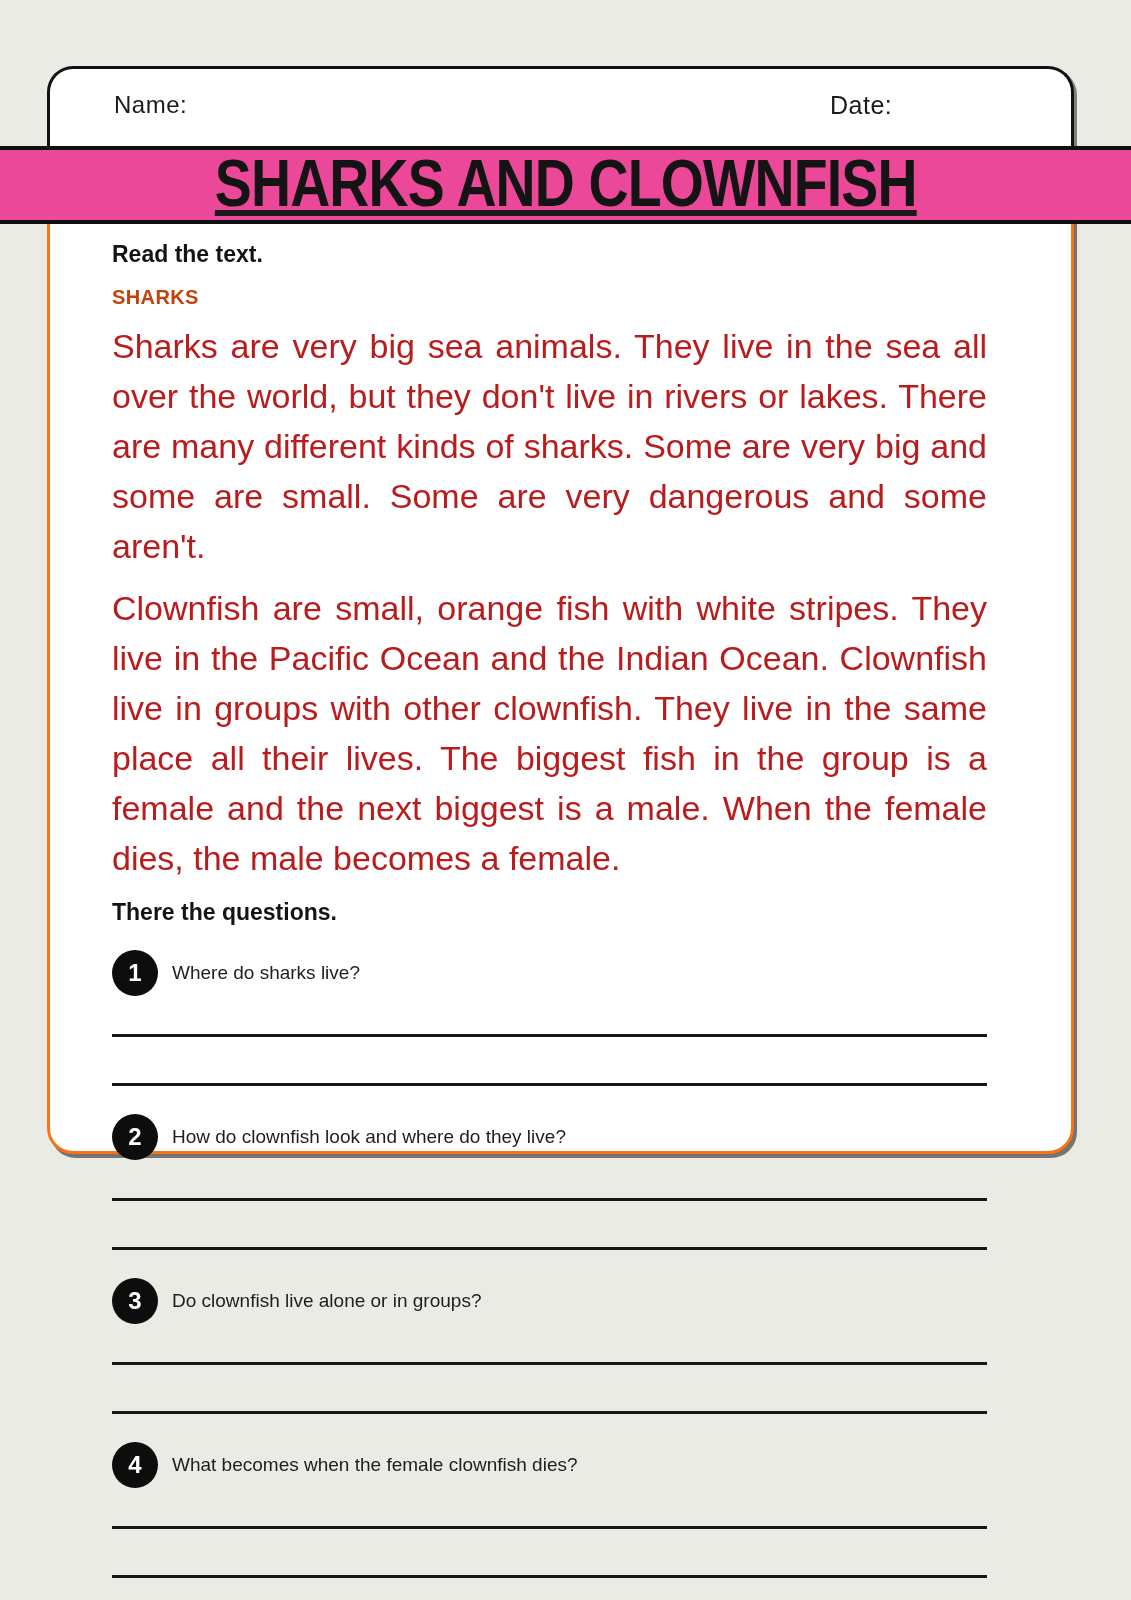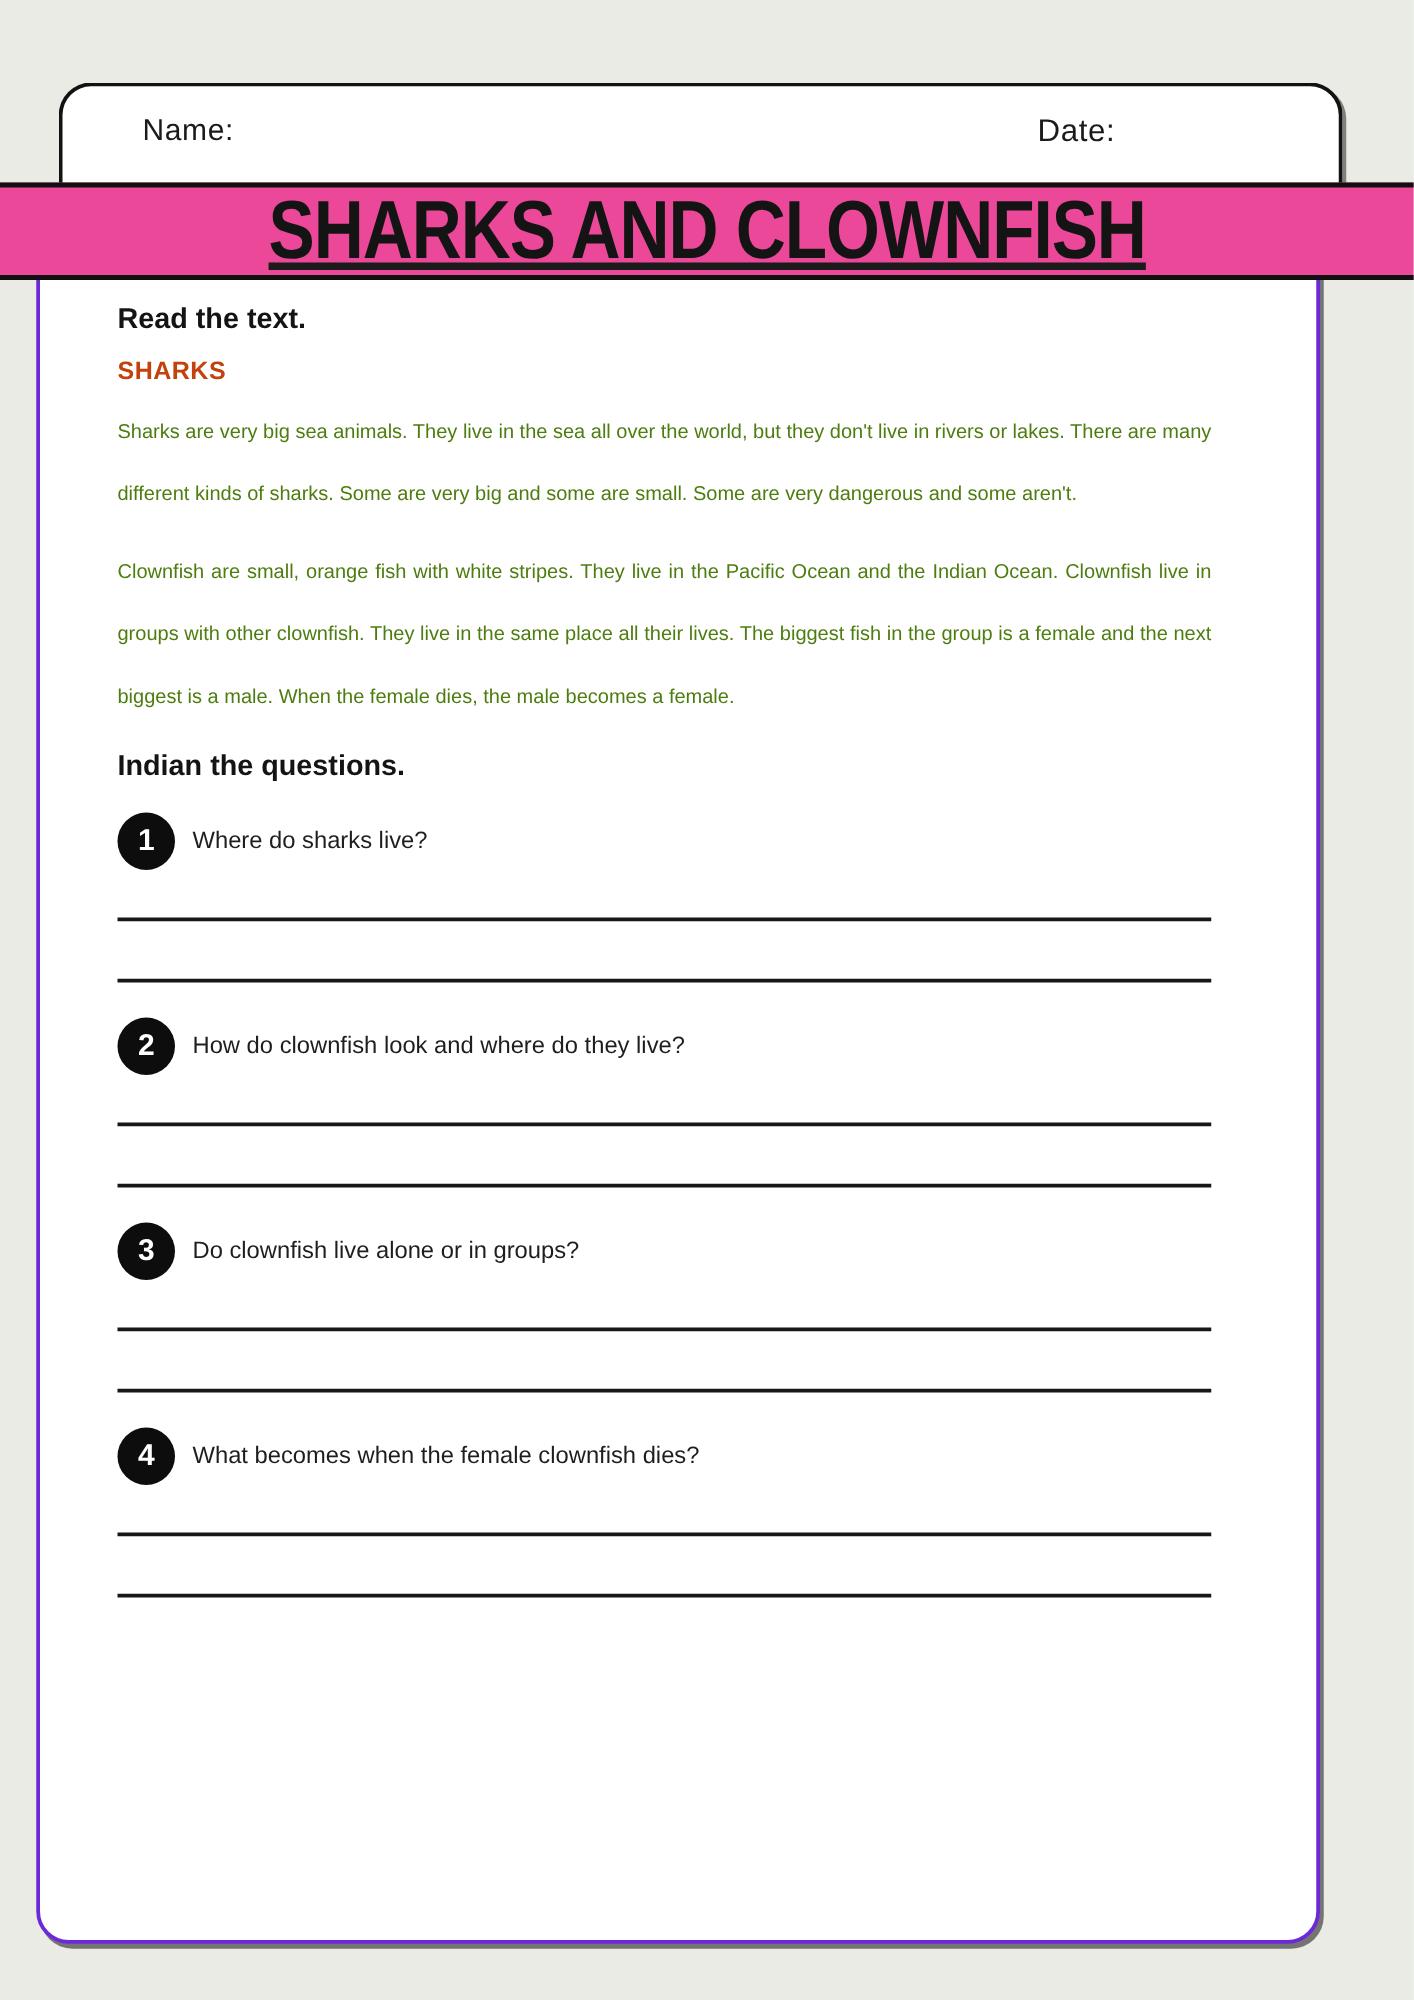--- a/index.html
+++ b/index.html
@@ -53,24 +53,24 @@
     white-space: nowrap;
     transform: scaleX(0.84);
     transform-origin: 50% 50%;
     line-height: 1;
     padding-bottom: 4px;
   }
 
   
   .mainbox {
     position: absolute;
-    left: 29px; top: 150px;
-    width: 1027px; height: 1405px;
+    left: 47px; top: 150px;
+    width: 1027px; height: 1004px;
     background: #ffffff;
-    border: 3px solid #6d28d9;
+    border: 3px solid #f97316;
     border-radius: 0 0 26px 26px;
     box-shadow: 3px 4px 0 rgba(0,0,0,0.5);
     z-index: 2;
   }
   .content {
     padding: 88px 84px 0 62px;
   }
 
   .instr {
     font-size: 23px;
@@ -79,24 +79,24 @@
     margin-bottom: 18px;
   }
   .sec-head {
     font-size: 20px;
     font-weight: bold;
     letter-spacing: 0.4px;
     color: #c2410c;
     margin-bottom: 12px;
   }
   .para {
-    font-size: 16px;
+    font-size: 34px;
     line-height: 50px;
     text-align: justify;
-    color: #4d7c0f;
+    color: #b91c1c;
     margin-bottom: 12px;
   }
   .answer-instr { margin-top: 16px; margin-bottom: 8px; }
 
   .q-row {
     display: flex;
     align-items: center;
     gap: 14px;
     margin-top: 28px;
   }
@@ -139,21 +139,21 @@
 <div class="mainbox">
   <div class="content">
 
     <div class="instr">Read the text.</div>
 
     <div class="sec-head">SHARKS</div>
     <p class="para">Sharks are very big sea animals. They live in the sea all over the world, but they don't live in rivers or lakes. There are many different kinds of sharks. Some are very big and some are small. Some are very dangerous and some aren't.</p>
 
     <p class="para">Clownfish are small, orange fish with white stripes. They live in the Pacific Ocean and the Indian Ocean. Clownfish live in groups with other clownfish. They live in the same place all their lives. The biggest fish in the group is a female and the next biggest is a male. When the female dies, the male becomes a female.</p>
 
-    <div class="instr answer-instr">Indian the questions.</div>
+    <div class="instr answer-instr">There the questions.</div>
 
     <div class="q-row first">
       <div class="badge">1</div>
       <div class="q-text">Where do sharks live?</div>
     </div>
     <div class="ans-line after-q"></div>
     <div class="ans-line second"></div>
 
     <div class="q-row">
       <div class="badge">2</div>

